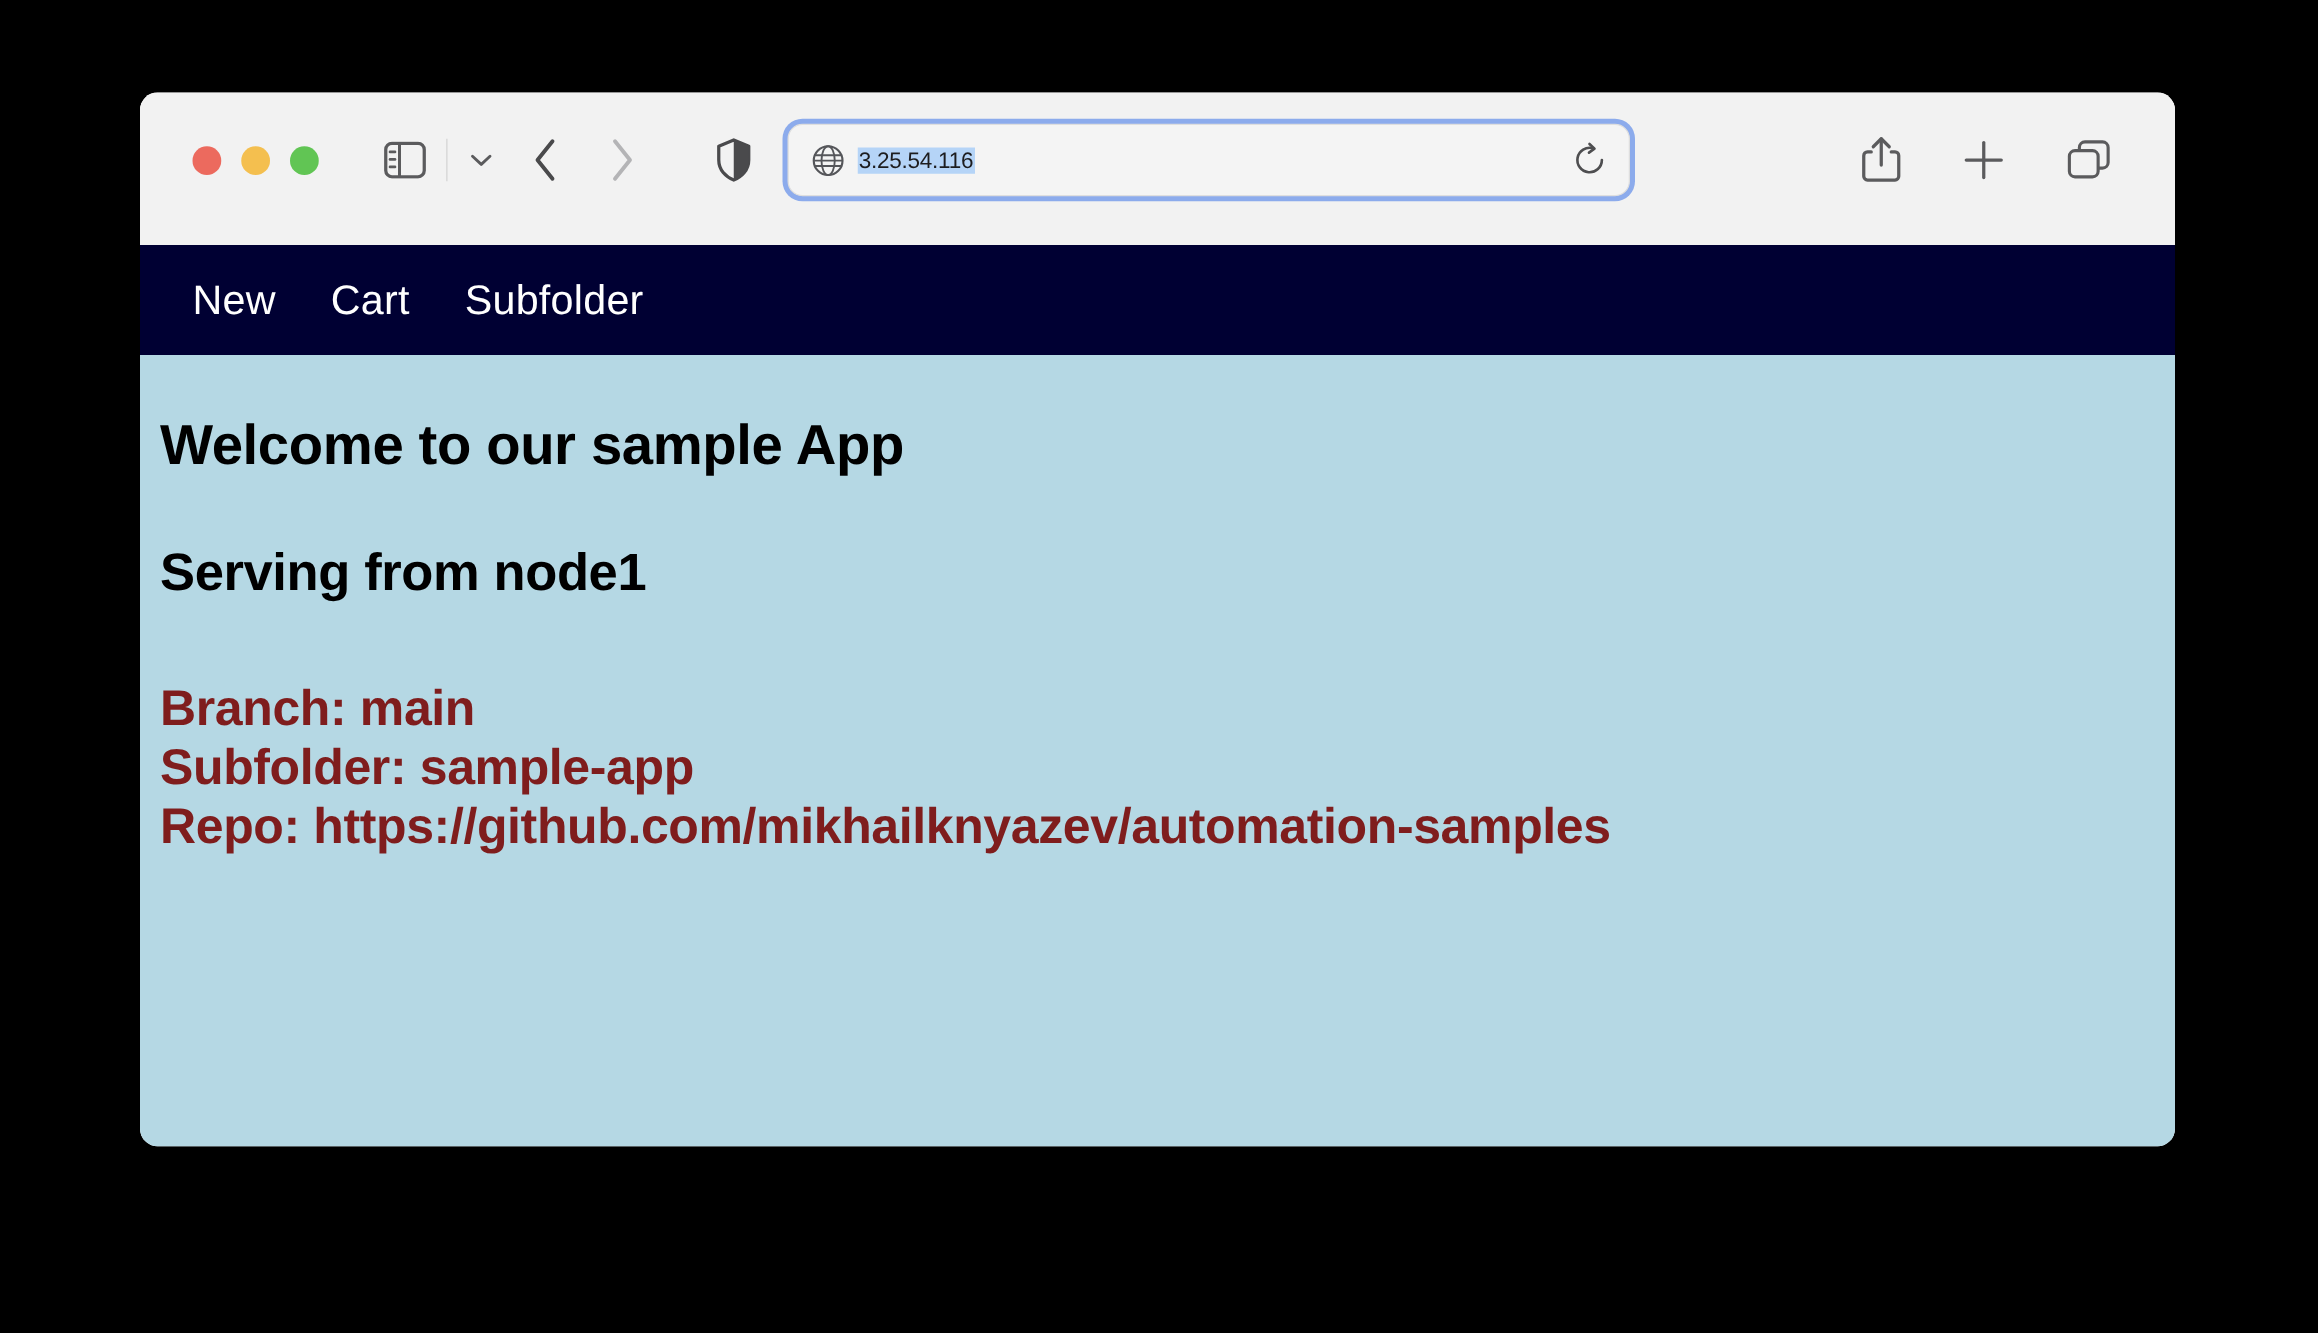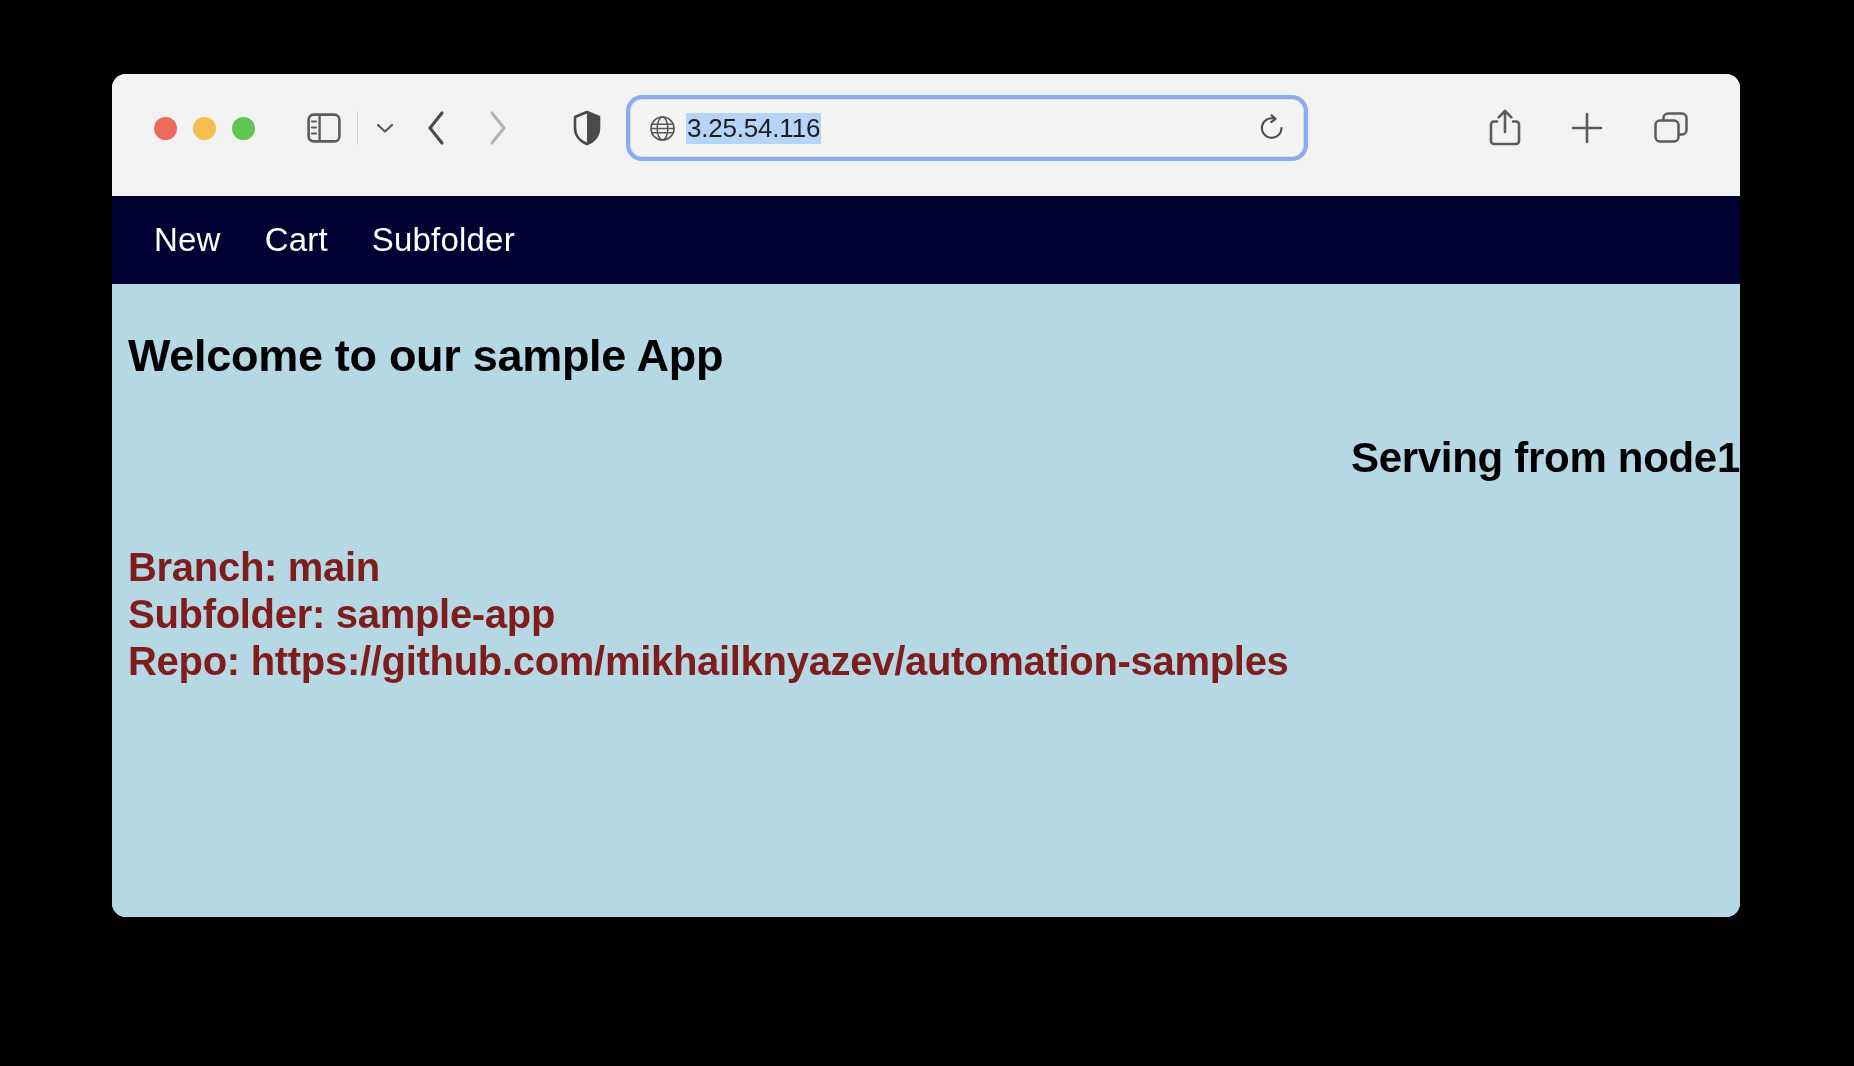--- a/index.html
+++ b/index.html
@@ -92,21 +92,21 @@
     box-shadow: 0 0 0 4px #8cabec;
     display: flex;
     align-items: center;
     padding: 0 16px 0 18px;
     box-sizing: border-box;
   }
   .globe-icon { flex: 0 0 auto; color: #55565a; display:flex; align-items:center; }
   .url-text {
     flex: 1 1 auto;
     margin-left: 10px;
-    font-size: 26px;
+    font-size: 18px;
     color: #1d1d1f;
     letter-spacing: -0.2px;
     white-space: nowrap;
     overflow: hidden;
   }
   .url-text .sel {
     background: #b5d4f7;
     padding: 2px 1px 3px 1px;
     border-radius: 2px;
   }
@@ -159,21 +159,20 @@
     color: #000000;
     margin: 46px 0 0 0;
     letter-spacing: -0.3px;
   }
   .h-serving {
     font-size: 42px;
     font-weight: bold;
     color: #000000;
     margin: 52px 0 0 0;
     letter-spacing: -0.3px;
-    text-align: right;
   }
   .info-block {
     margin: 62px 0 0 0;
     font-size: 40px;
     font-weight: bold;
     color: #7f1d1d;
     line-height: 1.18;
     letter-spacing: -0.3px;
   }
   .info-line { white-space: nowrap; }

